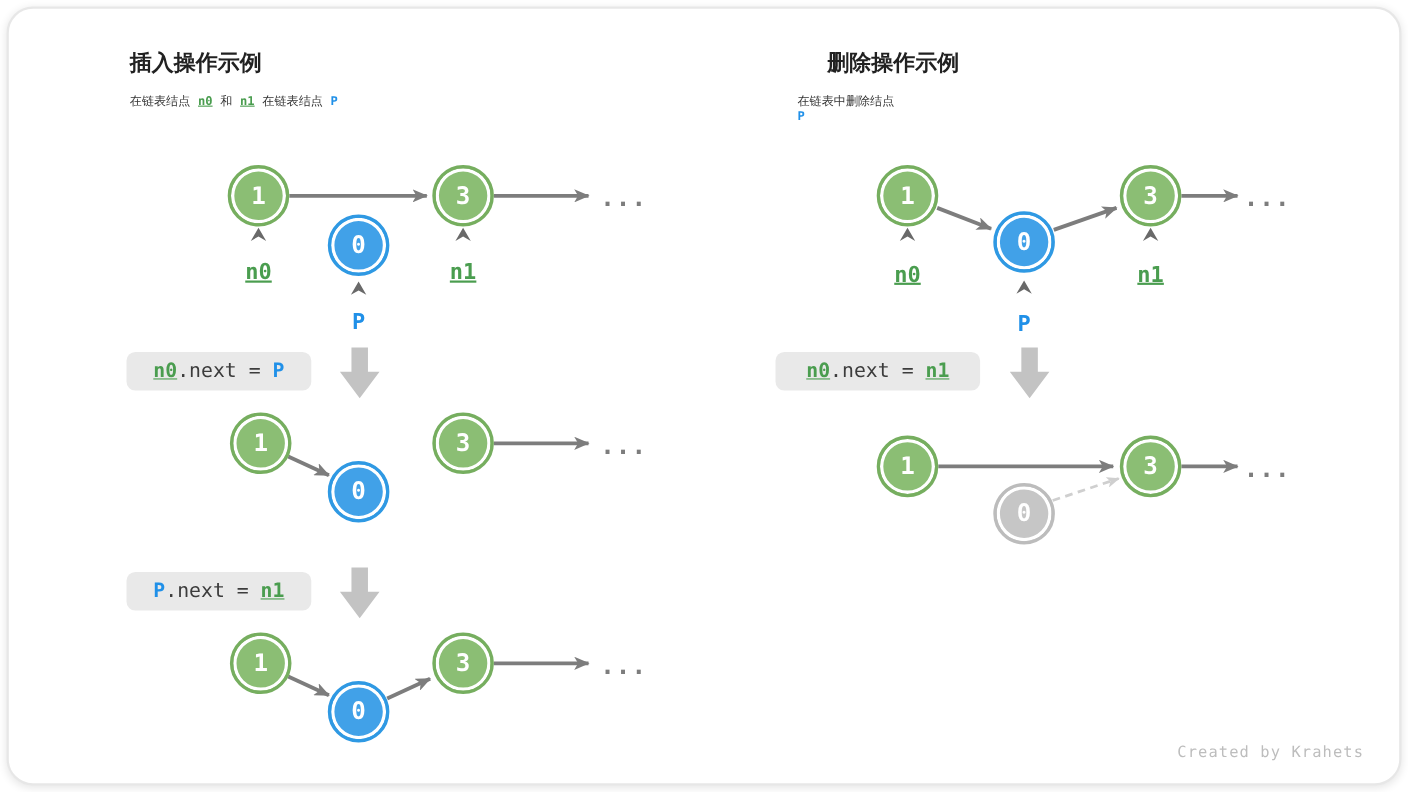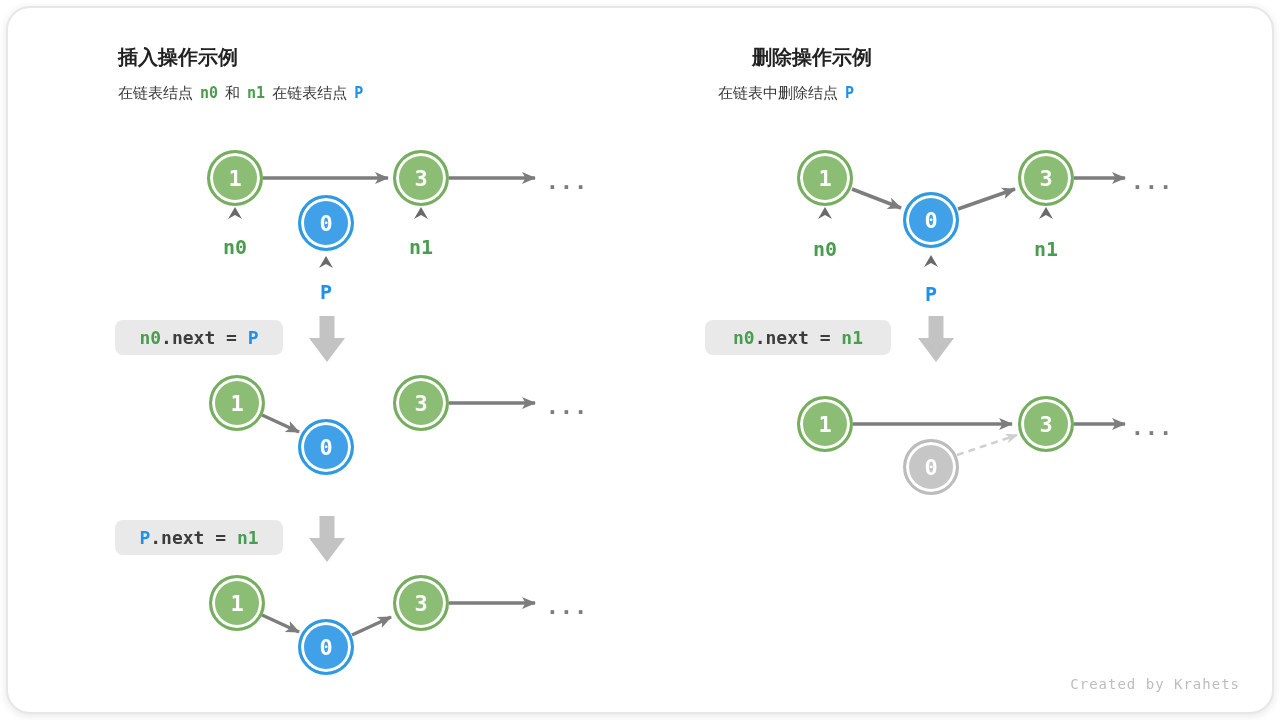--- a/index.html
+++ b/index.html
@@ -3,44 +3,44 @@
 <meta charset="utf-8">
 <style>
   html,body{margin:0;padding:0;background:#ffffff;width:1280px;height:720px;overflow:hidden;
             font-family:"DejaVu Sans","Liberation Sans",sans-serif;}
   .stage{position:relative;width:1280px;height:720px;}
   .card{position:absolute;left:6px;top:6px;right:6px;bottom:6px;background:#ffffff;
         border:2px solid #e7e7e7;border-radius:24px;box-shadow:0 2px 8px rgba(0,0,0,.10);}
   svg.layer{position:absolute;left:0;top:0;width:1280px;height:720px;pointer-events:none;}
 
   .sec-title{position:absolute;font-size:20px;font-weight:700;color:#212121;}
-  .sec-sub{position:absolute;font-size:15px;color:#353535;display:flex;align-items:baseline;white-space:pre;}
+  .sec-sub{position:absolute;font-size:11px;color:#353535;display:flex;align-items:baseline;white-space:pre;}
   .sec-sub .code{font-family:"DejaVu Sans Mono","Liberation Mono",monospace;font-weight:700;margin:0 7px;}
 
   .node{position:absolute;width:50px;height:50px;border-radius:50%;transform:translate(-50%,-50%);
         display:flex;align-items:center;justify-content:center;color:#fff;
         font-family:"DejaVu Sans Mono","Liberation Mono",monospace;font-size:22px;font-weight:700;
         box-shadow:inset 0 0 0 3px #ffffff;}
   .node.green{background:#8bbe74;border:3px solid #76ae5f;}
   .node.blue{background:#41a1e8;border:3px solid #2f99e3;}
   .node.gray{background:#c6c6c6;border:3px solid #bcbcbc;}
 
   .ref-label{position:absolute;transform:translate(-50%,-50%);
              font-family:"DejaVu Sans Mono","Liberation Mono",monospace;font-size:20px;font-weight:700;}
-  .green-txt{color:#4a9d4f;}
+  .green-txt{color:#4a9d4f;text-decoration:underline;}
   .blue-txt{color:#2090e8;}
 
   .dots{position:absolute;transform:translate(-50%,-50%);color:#7d7d7d;letter-spacing:1px;
         font-family:"DejaVu Sans Mono","Liberation Mono",monospace;font-size:22px;font-weight:700;}
 
   .codebox{position:absolute;height:35px;background:#e9e9e9;border-radius:8px;
            display:flex;align-items:center;justify-content:center;white-space:pre;
            font-family:"DejaVu Sans Mono","Liberation Mono",monospace;font-size:18px;}
   .codebox .tok-lhs,.codebox .tok-rhs{font-weight:700;}
-  .codebox .tok-mid{font-weight:700;color:#3c3c3c;}
+  .codebox .tok-mid{font-weight:400;color:#3c3c3c;}
 
   .footer{position:absolute;right:40px;top:676px;color:#bdbdbd;letter-spacing:1px;
           font-family:"DejaVu Sans Mono","Liberation Mono",monospace;font-size:14px;}
 </style>
 </head>
 <body>
 
 <div class="stage">
   <div class="card"></div>
 
@@ -115,21 +115,21 @@
   <div class="codebox" style="left:115px;top:520px;width:168px;">
     <span class="tok-lhs blue-txt">P</span><span class="tok-mid">.next = </span><span class="tok-rhs green-txt">n1</span>
   </div>
 
   <div class="node green" style="left:237px;top:603px;">1</div>
   <div class="node blue" style="left:326px;top:647px;">0</div>
   <div class="node green" style="left:421px;top:603px;">3</div>
   <div class="dots" style="left:567px;top:606px;">...</div>
 
   <div class="sec-title" style="left:752px;top:44px;">删除操作示例</div>
-  <div class="sec-sub" style="left:718px;top:84px;">
+  <div class="sec-sub" style="left:718px;top:84px;flex-direction:column;">
     <span>在链表中删除结点</span>
     <span class="code blue-txt">P</span>
   </div>
 
   <div class="node green" style="left:825px;top:178px;">1</div>
   <div class="node blue" style="left:931px;top:220px;">0</div>
   <div class="node green" style="left:1046px;top:178px;">3</div>
   <div class="ref-label green-txt" style="left:825px;top:249px;">n0</div>
   <div class="ref-label green-txt" style="left:1046px;top:249px;">n1</div>
   <div class="ref-label blue-txt" style="left:931px;top:294px;">P</div>

